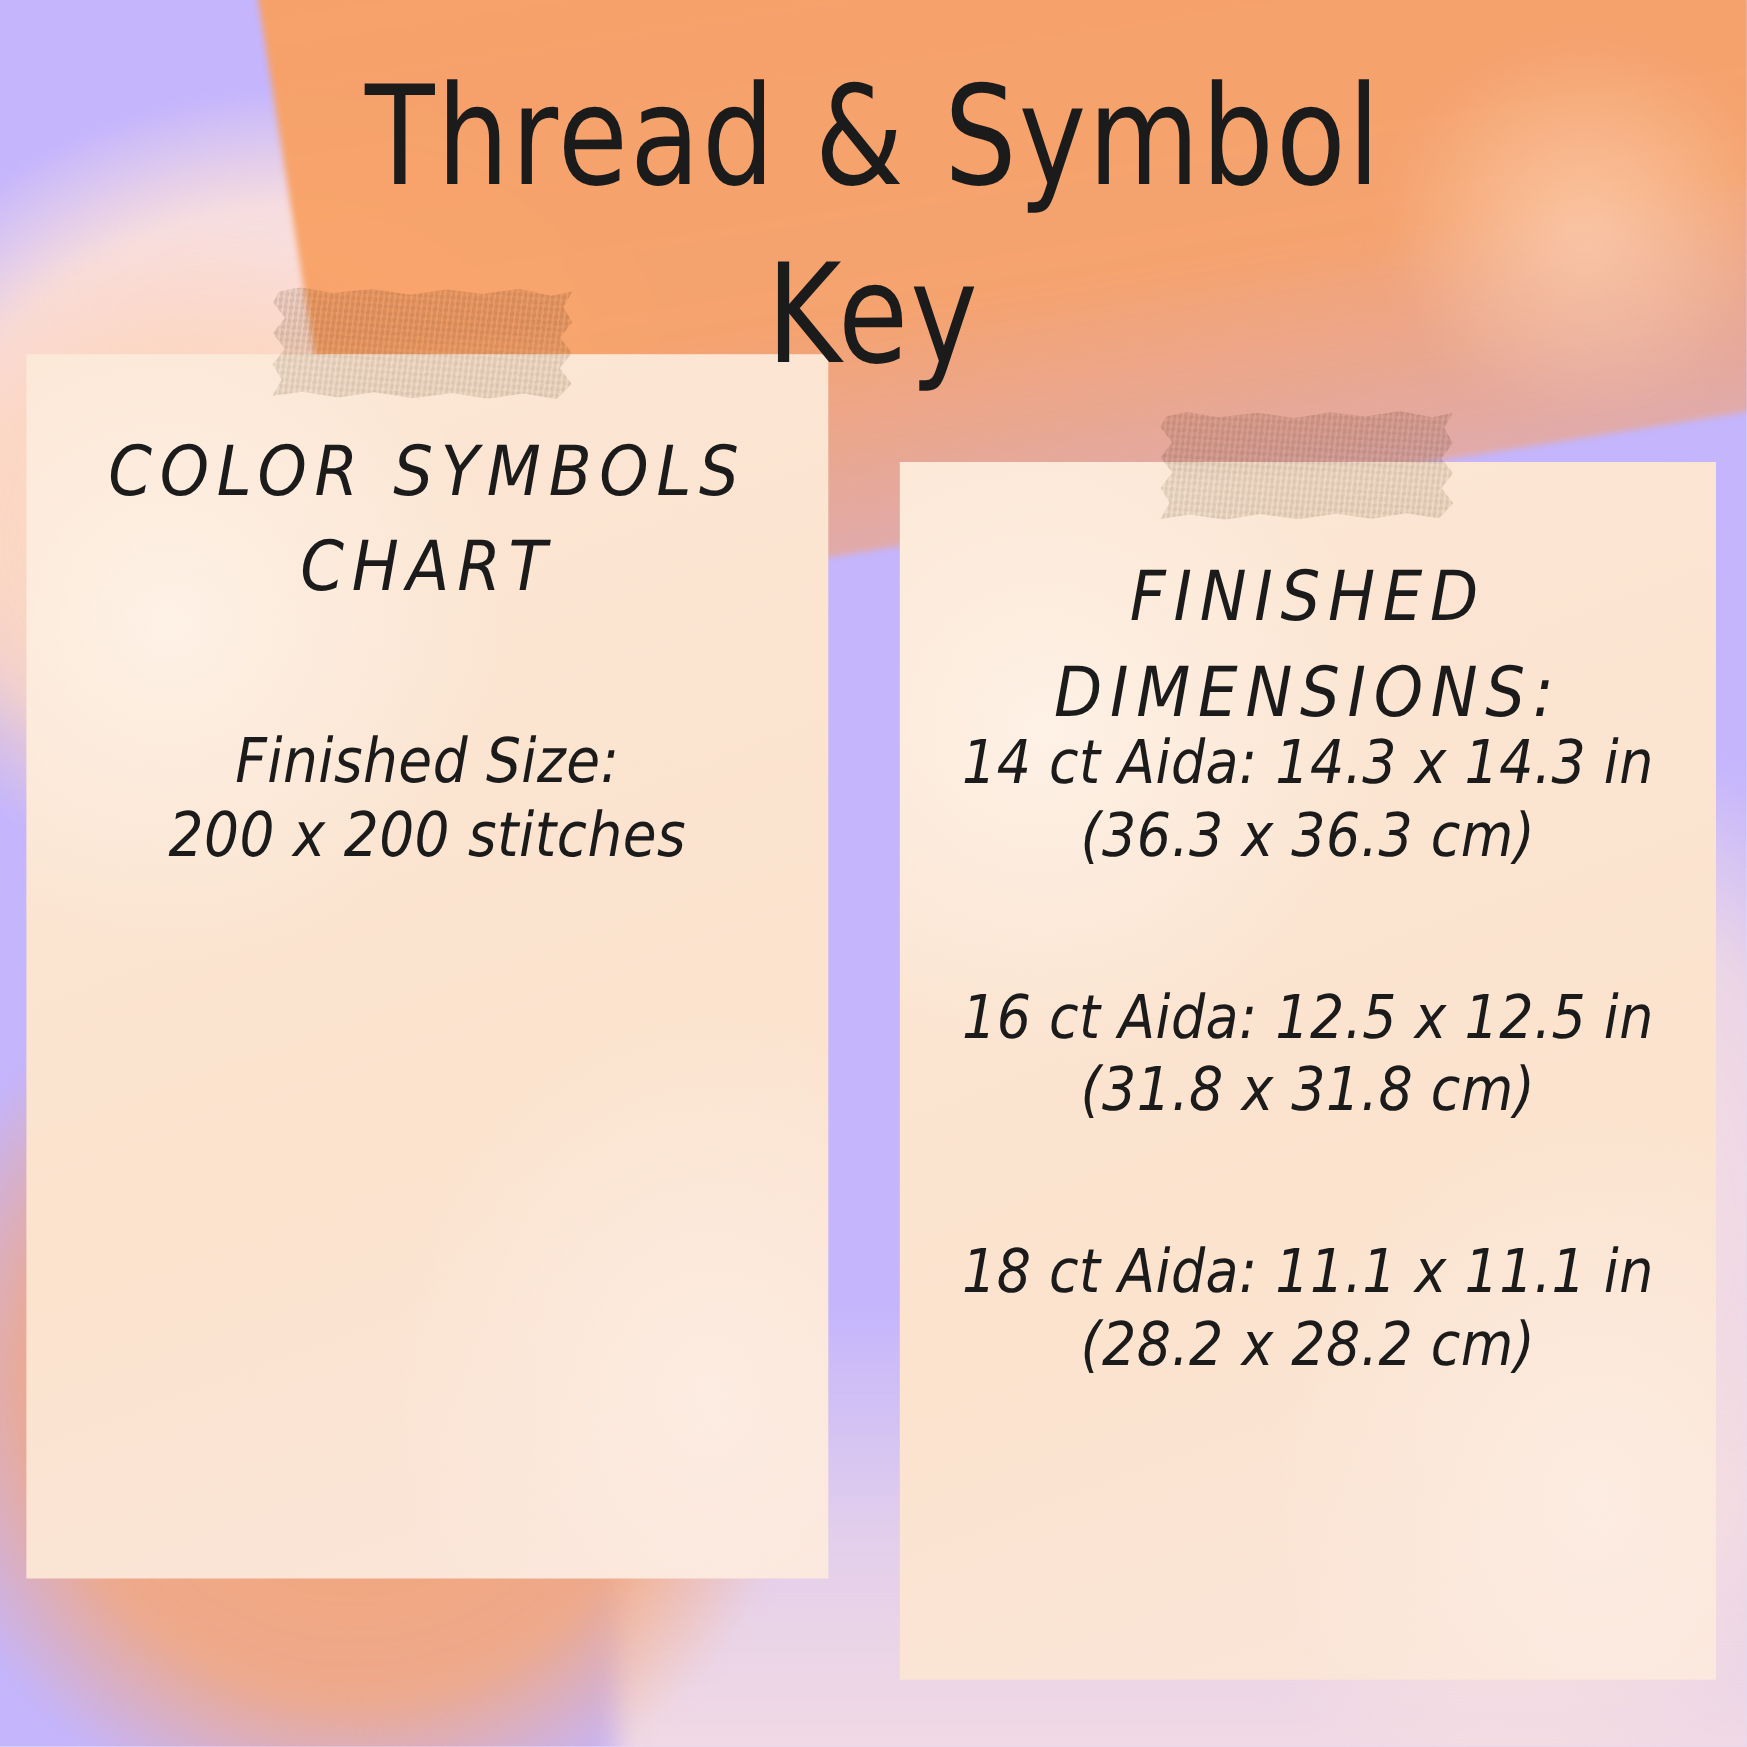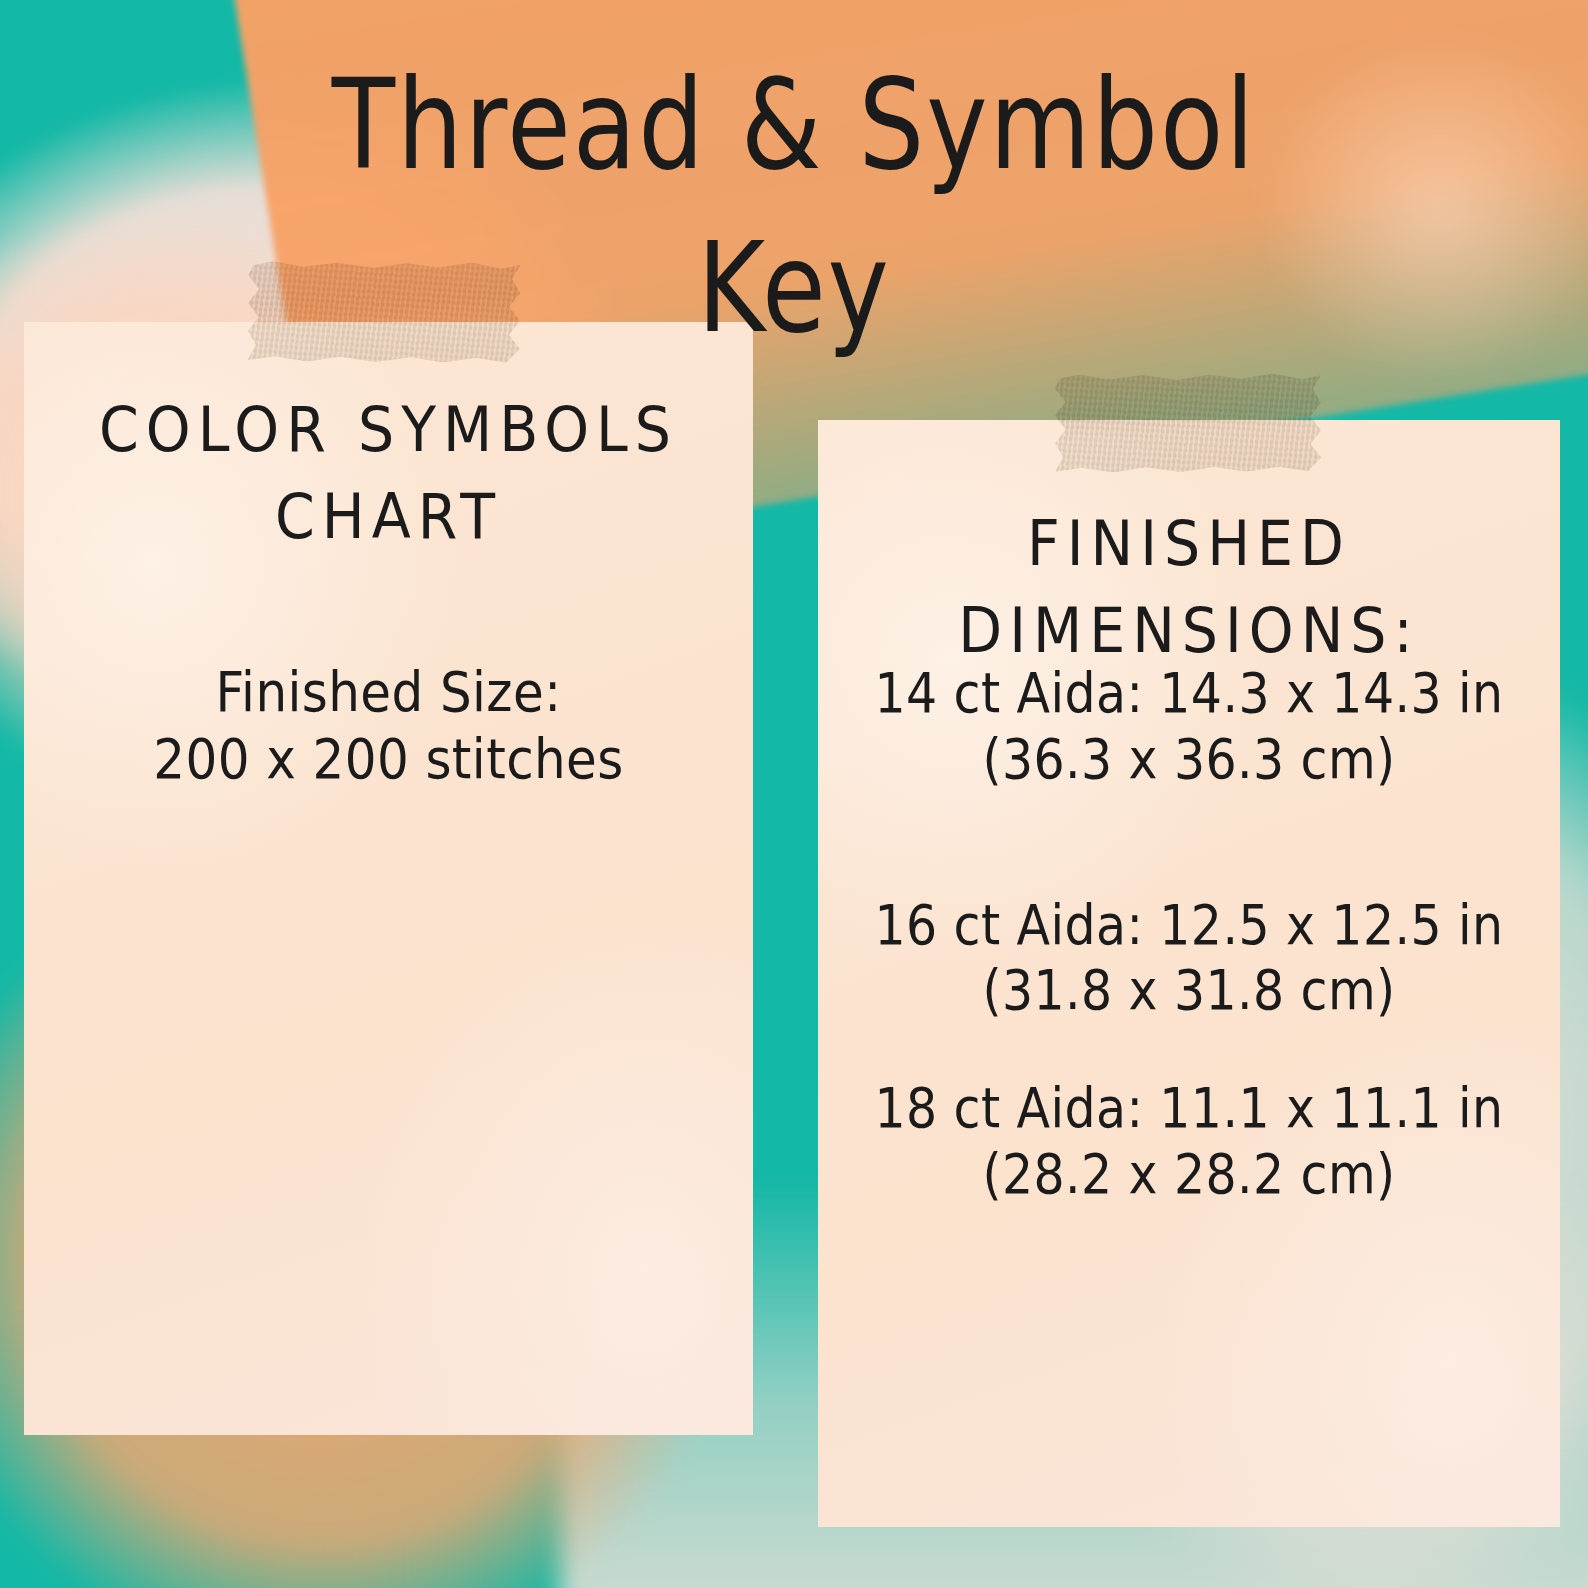--- a/index.html
+++ b/index.html
@@ -7,21 +7,21 @@
   html, body {
     width:1588px; height:1588px;
     overflow:hidden;
     font-family:"DejaVu Sans", sans-serif;
   }
 
   
   #stage {
     position:relative;
     width:1588px; height:1588px;
-    background:#14b8a6;
+    background:#c4b5fd;
     overflow:hidden;
   }
   .wash { position:absolute; pointer-events:none; }
 
   
   .wash-a {
     left:-140px; top:-120px; width:1050px; height:900px;
     background:
       radial-gradient(ellipse 560px 420px at 34% 52%, rgba(253,226,219,0.97) 0%, rgba(253,226,219,0.90) 46%, rgba(253,226,219,0.0) 72%);
     transform:rotate(-14deg);
@@ -96,20 +96,21 @@
     position:absolute;
     background:linear-gradient(160deg, #FCE7D5 0%, #FBE4D0 38%, #FBE3CE 62%, #FAE5DA 100%);
     box-shadow:0 0 0 0 rgba(0,0,0,0);
     z-index:3;
     display:flex;
     flex-direction:column;
     align-items:center;
     text-align:center;
     color:#1b1b1b;
     overflow:hidden;
+    font-style:italic;
   }
   .card::after{
     content:"";
     position:absolute; inset:0;
     background:
       radial-gradient(ellipse 60% 40% at 18% 22%, rgba(255,250,245,0.55), rgba(255,250,245,0) 70%),
       radial-gradient(ellipse 55% 45% at 85% 85%, rgba(255,245,240,0.45), rgba(255,245,240,0) 72%);
     pointer-events:none;
   }
 
@@ -208,21 +209,21 @@
       <div class="body-block" style="">
         <div class="body-line">14 ct Aida: 14.3 x 14.3 in</div>
         <div class="body-line">(36.3 x 36.3 cm)</div>
       </div>
 
       <div class="body-block" style="margin-top:100px;">
         <div class="body-line">16 ct Aida: 12.5 x 12.5 in</div>
         <div class="body-line">(31.8 x 31.8 cm)</div>
       </div>
 
-      <div class="body-block" style="margin-top:52px;">
+      <div class="body-block" style="margin-top:100px;">
         <div class="body-line">18 ct Aida: 11.1 x 11.1 in</div>
         <div class="body-line">(28.2 x 28.2 cm)</div>
       </div>
 
     </div>
   </div>
 
   <div class="tape" id="tape-left"></div>
   <div class="tape" id="tape-right"></div>
 

